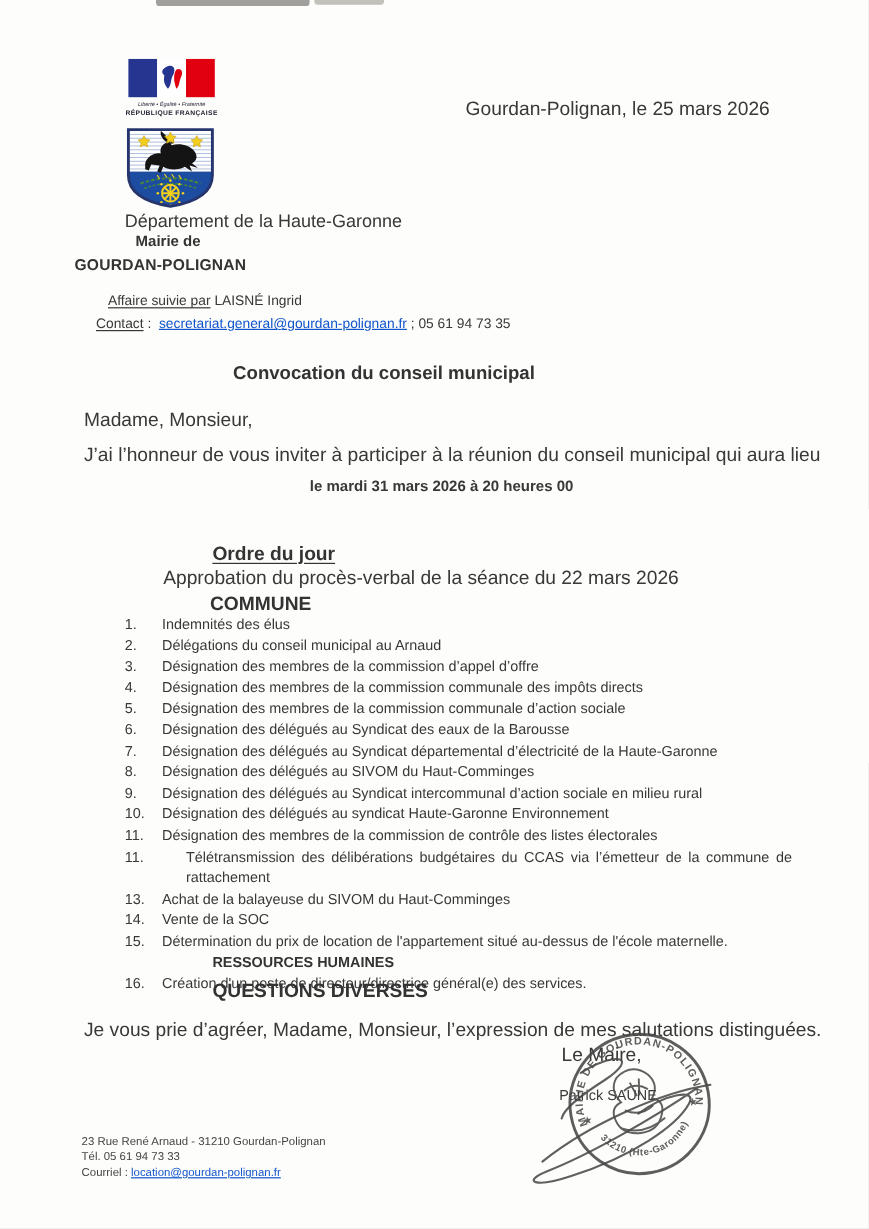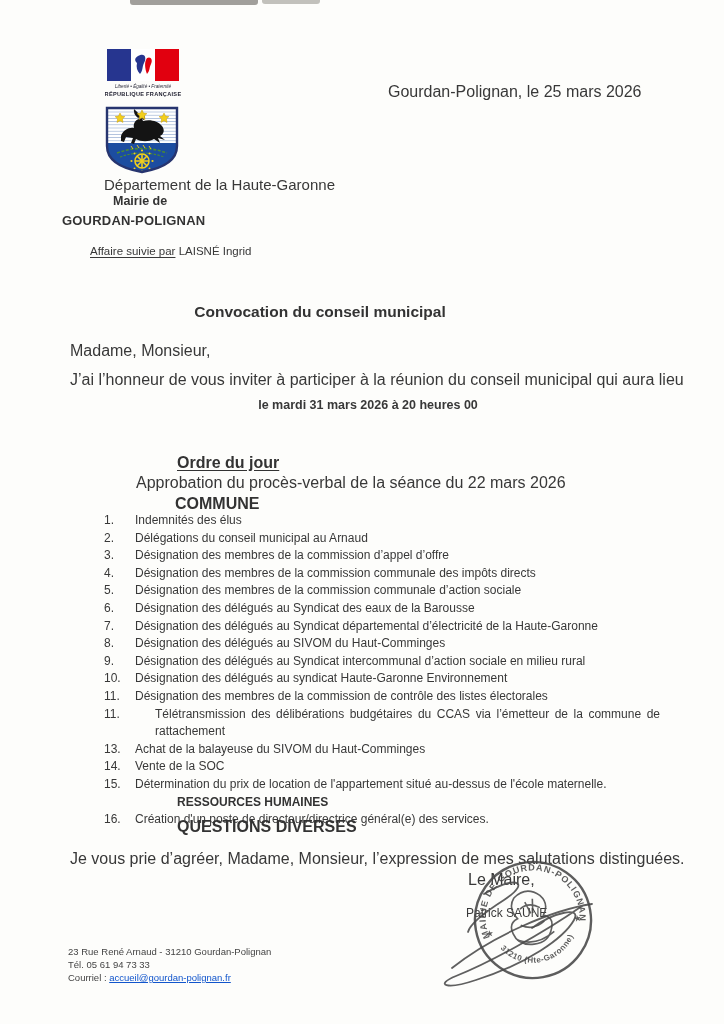--- a/index.html
+++ b/index.html
@@ -111,20 +111,21 @@
       <path d="M3,2 H73 V40 Q73,60 38,66 Q3,60 3,40 Z" fill="none" stroke="#27356f" stroke-width="2.4"></path>
     </svg>
   </div>
 
   <div class="abs fs-dept" style="left:64px;top:176px;">Département de la Haute-Garonne</div>
   <div class="abs b" style="left:113px;top:194px;font-size:12.5px;color:#333;">Mairie de</div>
   <div class="abs b" style="left:62px;top:213px;font-size:13px;color:#333;letter-spacing:.2px;text-align:center;">GOURDAN-POLIGNAN</div>
 
   <div class="abs fs-head pre" style="left:80px;top:245px;margin-left:10px;"><span class="u">Affaire suivie par</span><span> LAISNÉ Ingrid</span></div>
 
+  <div class="abs fs-head pre" style="left:80px;top:264px;"><span class="u">Contact</span><span> :  </span><a class="link">secretariat.general@gourdan-polignan.fr</a><span> ; 05 61 94 73 35</span></div>
 
   <div class="abs fs-body" style="left:388px;top:83px;">Gourdan-Polignan, le 25 mars 2026</div>
 
   <div class="abs center title" style="top:303px;">Convocation du conseil municipal</div>
 
   <div class="abs fs-body" style="left:70px;top:342px;">Madame, Monsieur,</div>
   <div class="abs fs-body" style="left:70px;top:371px;">J’ai l’honneur de vous inviter à participer à la réunion du conseil municipal qui aura lieu</div>
   <div class="abs center meeting" style="top:398px;">le mardi 31 mars 2026 à 20 heures 00</div>
 
   <div class="abs b u fs-body" style="left:177px;top:454px;color:#333;">Ordre du jour</div>
@@ -233,15 +234,15 @@
       <g stroke="#4a4a4a" fill="none" stroke-width="1.6">
         <path d="M48,38 q14,-10 26,2 q8,10 0,20 q10,4 6,14 q-5,14 -20,13 q-16,-1 -19,-14 q-3,-11 7,-14 q-8,-12 0,-21"></path>
         <path d="M52,50 q10,-6 20,2 M50,66 q12,8 24,0 M58,44 l4,12 M66,42 l-2,14"></path>
         <path d="M44,80 q18,10 38,-2"></path>
       </g>
     </g>
   </svg>
 
   <div class="abs footer-line" style="left:68px;top:946px;">23 Rue René Arnaud - 31210 Gourdan-Polignan</div>
   <div class="abs footer-line" style="left:68px;top:959px;">Tél. 05 61 94 73 33</div>
-  <div class="abs footer-line pre" style="left:68px;top:972px;"><span>Courriel : </span><a class="link">accueil@gourdan-polignan.fr</a></div>
+  <div class="abs footer-line pre" style="left:68px;top:972px;"><span>Courriel : </span><a class="link">location@gourdan-polignan.fr</a></div>
 
 </div>
 
 </body></html>

